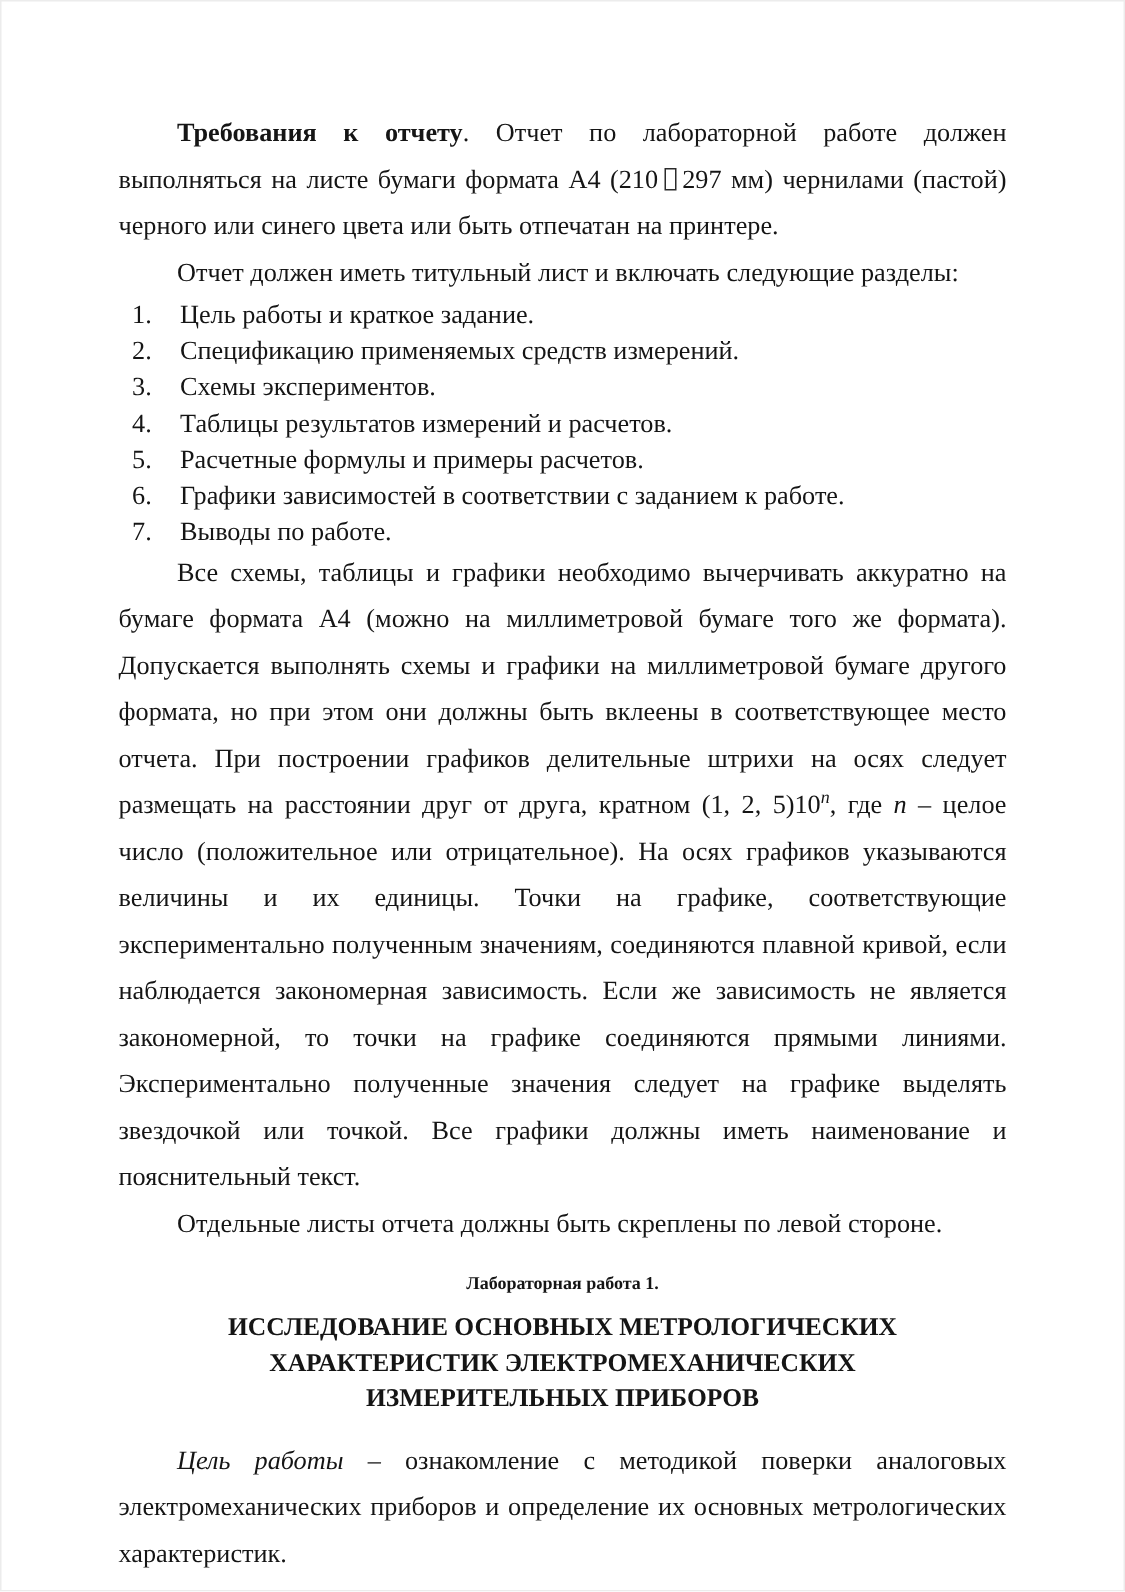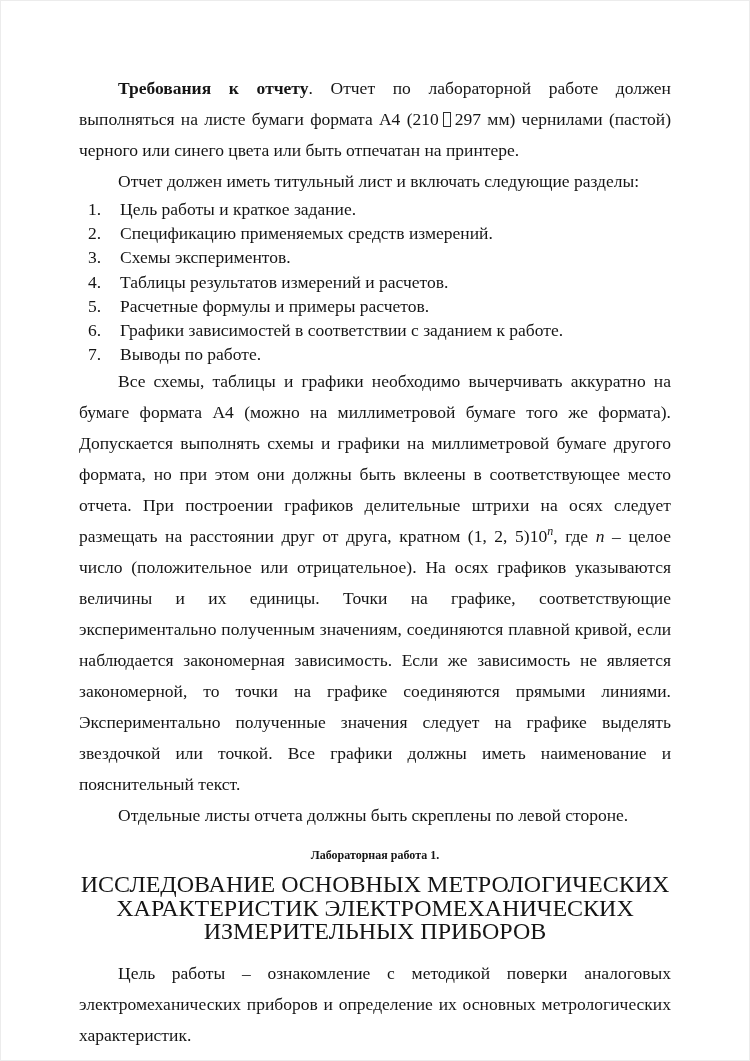--- a/index.html
+++ b/index.html
@@ -64,29 +64,29 @@
 
   .lab-title {
     margin: 12px 0 6px 0;
     font-size: 12px;
     font-weight: bold;
     text-align: center;
     line-height: 24px;
   }
   .main-title {
     margin: 0 0 0 0;
-    font-size: 24px;
-    font-weight: normal;
+    font-size: 17px;
+    font-weight: bold;
     text-align: center;
     line-height: 23.5px;
   }
   .title-line { display: block; }
 
   .goal-para { margin-top: 14px; }
-  .goal-lead { }
+  .goal-lead { font-style: italic; }
 </style>
 </head>
 <body>
 
 <div class="page">
 
   <p class="para indent"><span class="bold-lead">Требования к отчету</span><span>. Отчет по лабораторной работе должен выполняться на листе бумаги формата А4 (210</span><span class="tofu"></span><span>297 мм) чернилами (пастой) черного или синего цвета или быть отпечатан на принтере.</span></p>
 
   <p class="para indent">Отчет должен иметь титульный лист и включать следующие разделы:</p>
 

